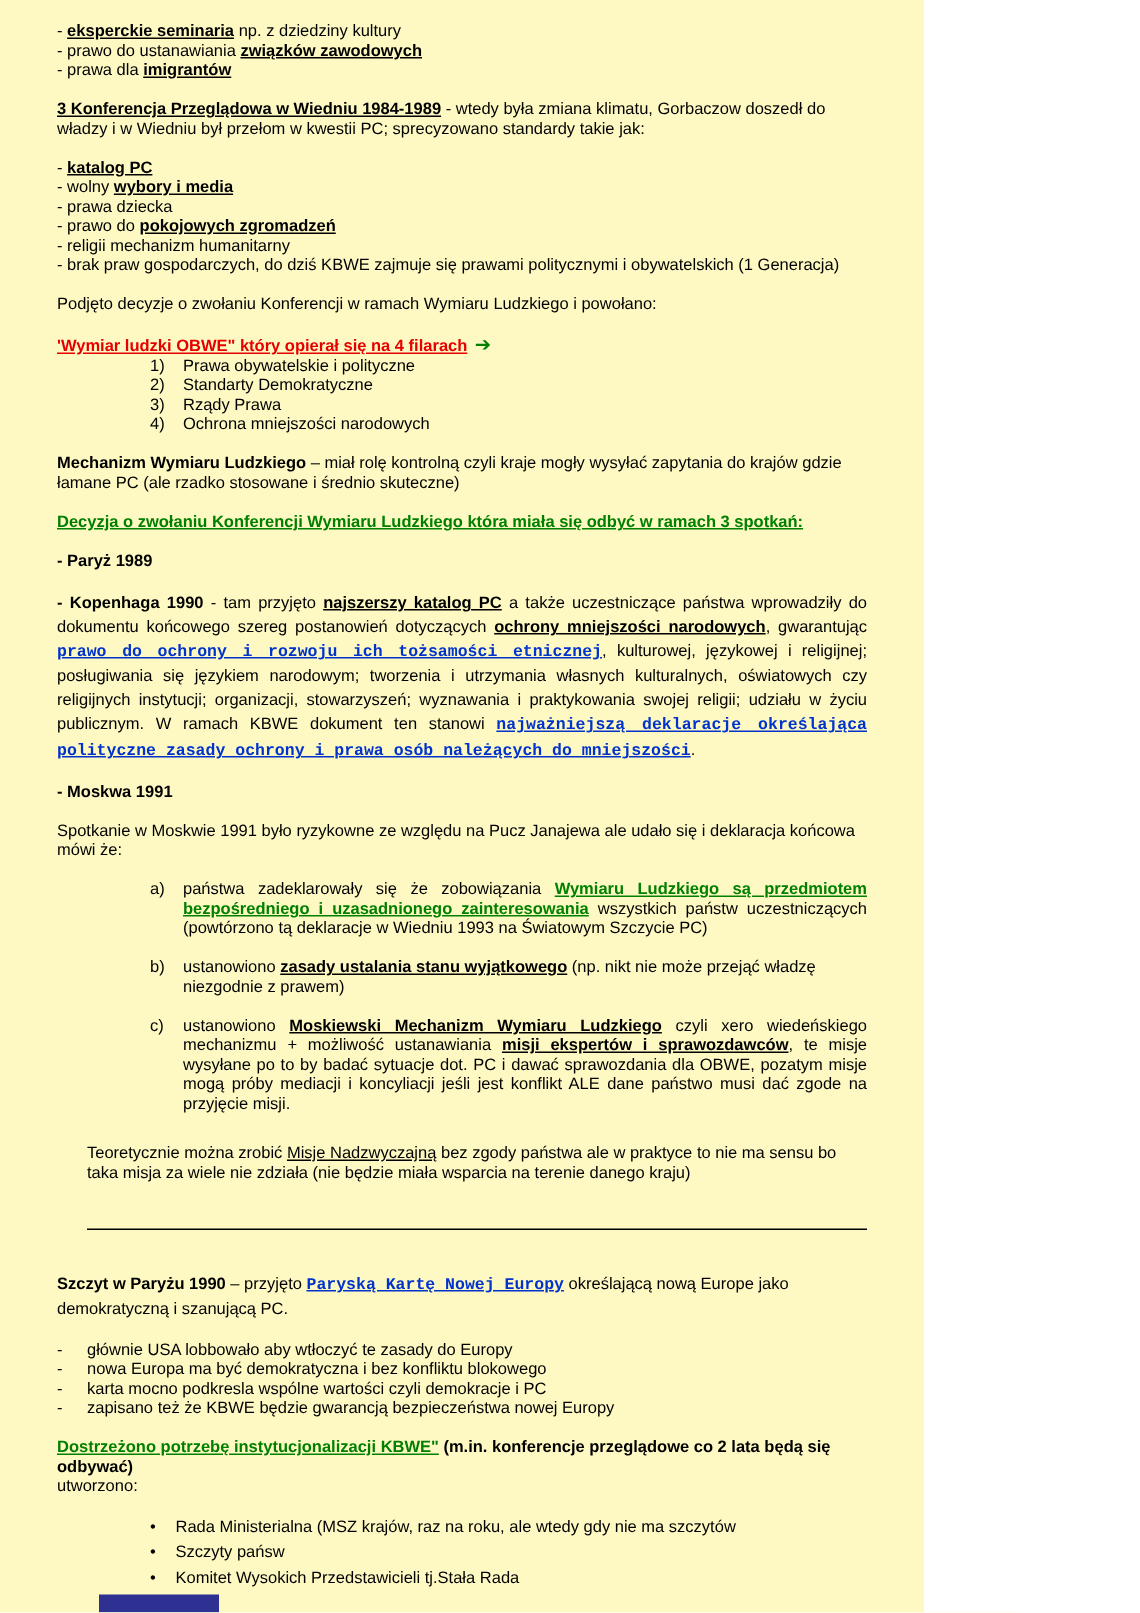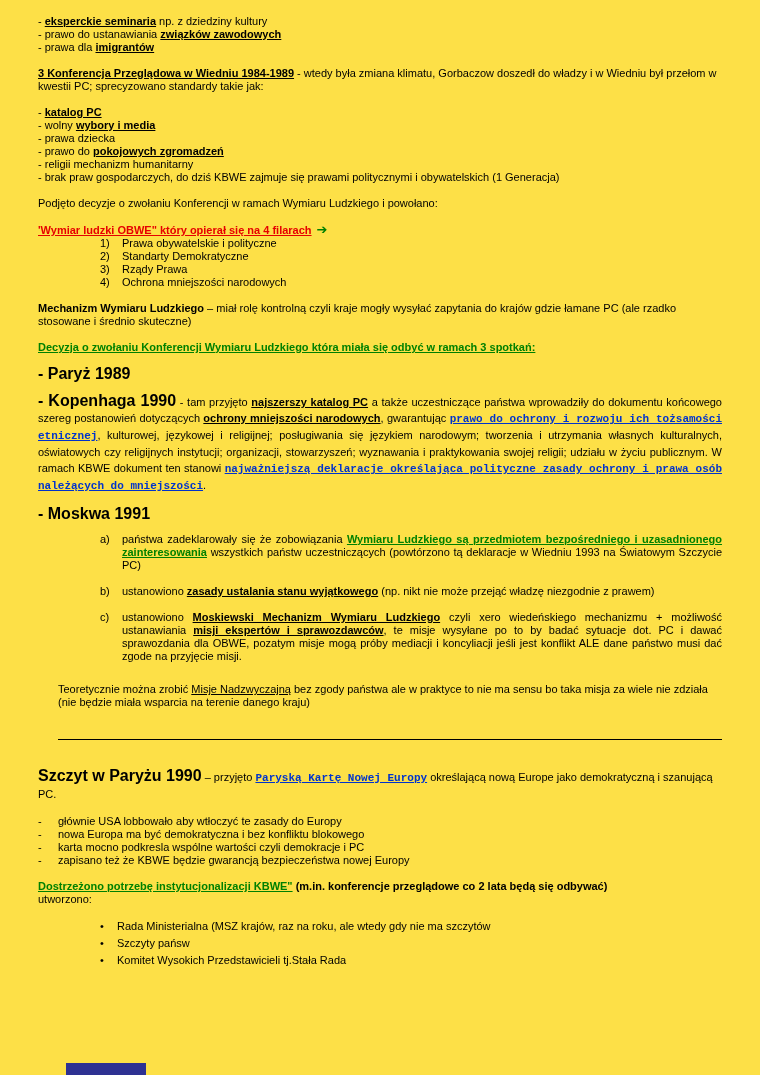--- a/index.html
+++ b/index.html
@@ -1,37 +1,37 @@
 <!DOCTYPE html>
 <html><head>
 <meta charset="utf-8">
 <style>
   * { box-sizing: border-box; }
   html, body { margin: 0; padding: 0; background: #ffffff; }
   .page {
     position: relative;
-    width: 760px;
+    width: 616px;
     height: 1075px;
     padding: 15px 38px 0 38px;
     font-family: "Liberation Sans", "DejaVu Sans", sans-serif;
     font-size: 11px;
     line-height: 13px;
     color: #000;
     overflow: hidden;
-    background: #fde047;
+    background: #fef9c3;
   }
   .blk { margin: 13px 0 0 0; }
   .first { margin-top: 0; }
   .m0 { margin-top: 0; }
   .b { font-weight: bold; }
   .u { text-decoration: underline; }
   .red { color: #e60000; }
   .green { color: #008000; }
   .blue { color: #0033cc; font-family: Liberation Mono, monospace; }
-  .h { font-weight: bold; font-size: 16px; }
+  .h { font-weight: bold; font-size: 11px; }
   .just { text-align: justify; }
   .lh15 { line-height: 16px; }
   .ind { padding-left: 20px; margin-top: 20px; }
   .ilist { margin-left: 62px; }
   .li { display: flex; }
   .li .mk { flex: 0 0 22px; }
   .li .txt { flex: 1 1 auto; }
   .dlist .li .mk { flex: 0 0 20px; }
   .blist .li .mk { flex: 0 0 17px; }
   .blist .li + .li { margin-top: 4px; }
@@ -97,20 +97,21 @@
   </p>
 
   <p class="blk h">- Paryż 1989</p>
 
   <p class="blk just lh15">
     <span class="h">- Kopenhaga 1990</span><span> - tam przyjęto </span><span class="b u">najszerszy katalog PC</span><span> a także uczestniczące państwa wprowadziły do dokumentu końcowego szereg postanowień dotyczących </span><span class="b u">ochrony mniejszości narodowych</span><span>, gwarantując </span><span class="b u blue">prawo do ochrony i rozwoju ich tożsamości etnicznej</span><span>, kulturowej, językowej i religijnej; posługiwania się językiem narodowym; tworzenia i utrzymania własnych kulturalnych, oświatowych czy religijnych instytucji; organizacji, stowarzyszeń; wyznawania i praktykowania swojej religii; udziału w życiu publicznym. W ramach KBWE dokument ten stanowi </span><span class="b u blue">najważniejszą deklaracje określająca polityczne zasady ochrony i prawa osób należących do mniejszości</span><span>.</span>
   </p>
 
   <p class="blk h">- Moskwa 1991</p>
 
+  <p class="blk">Spotkanie w Moskwie 1991 było ryzykowne ze względu na Pucz Janajewa ale udało się i deklaracja końcowa mówi że:</p>
 
   <div class="blk ilist">
     <div class="li">
       <span class="mk">a)</span>
       <span class="txt just"><span>państwa zadeklarowały się że zobowiązania </span><span class="b u green">Wymiaru Ludzkiego są przedmiotem bezpośredniego i uzasadnionego zainteresowania</span><span> wszystkich państw uczestniczących (powtórzono tą deklaracje w Wiedniu 1993 na Światowym Szczycie PC)</span></span>
     </div>
   </div>
 
   <div class="blk ilist">
     <div class="li">

